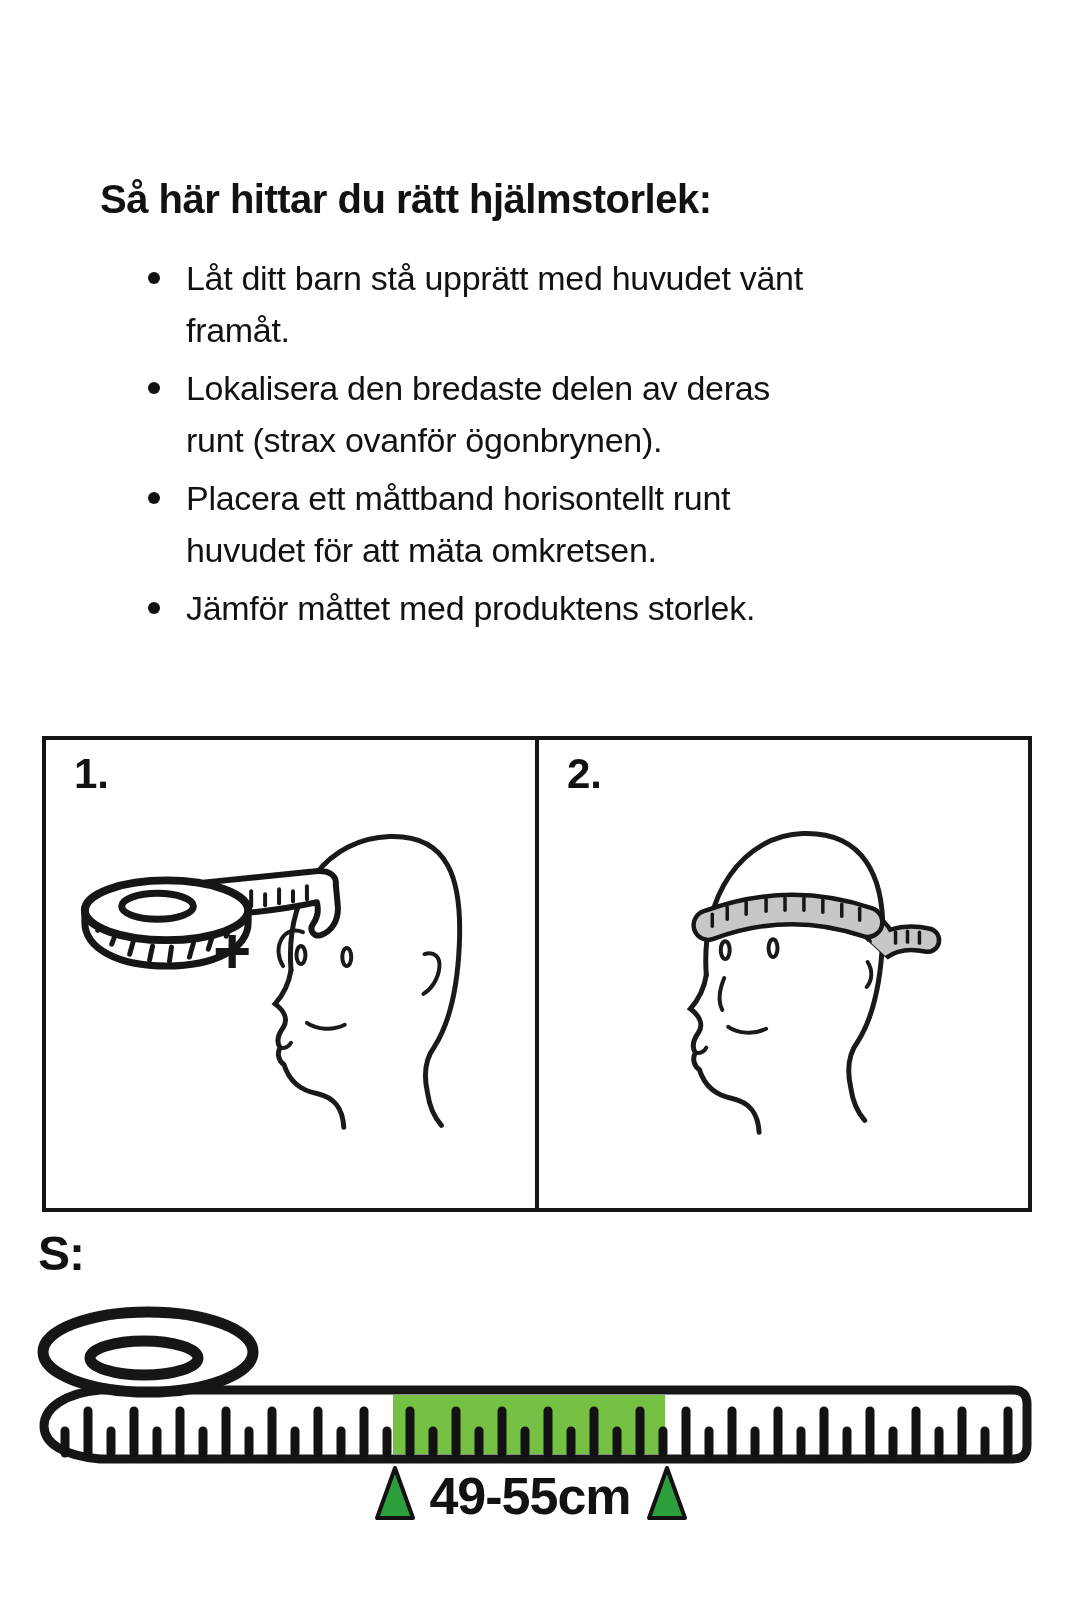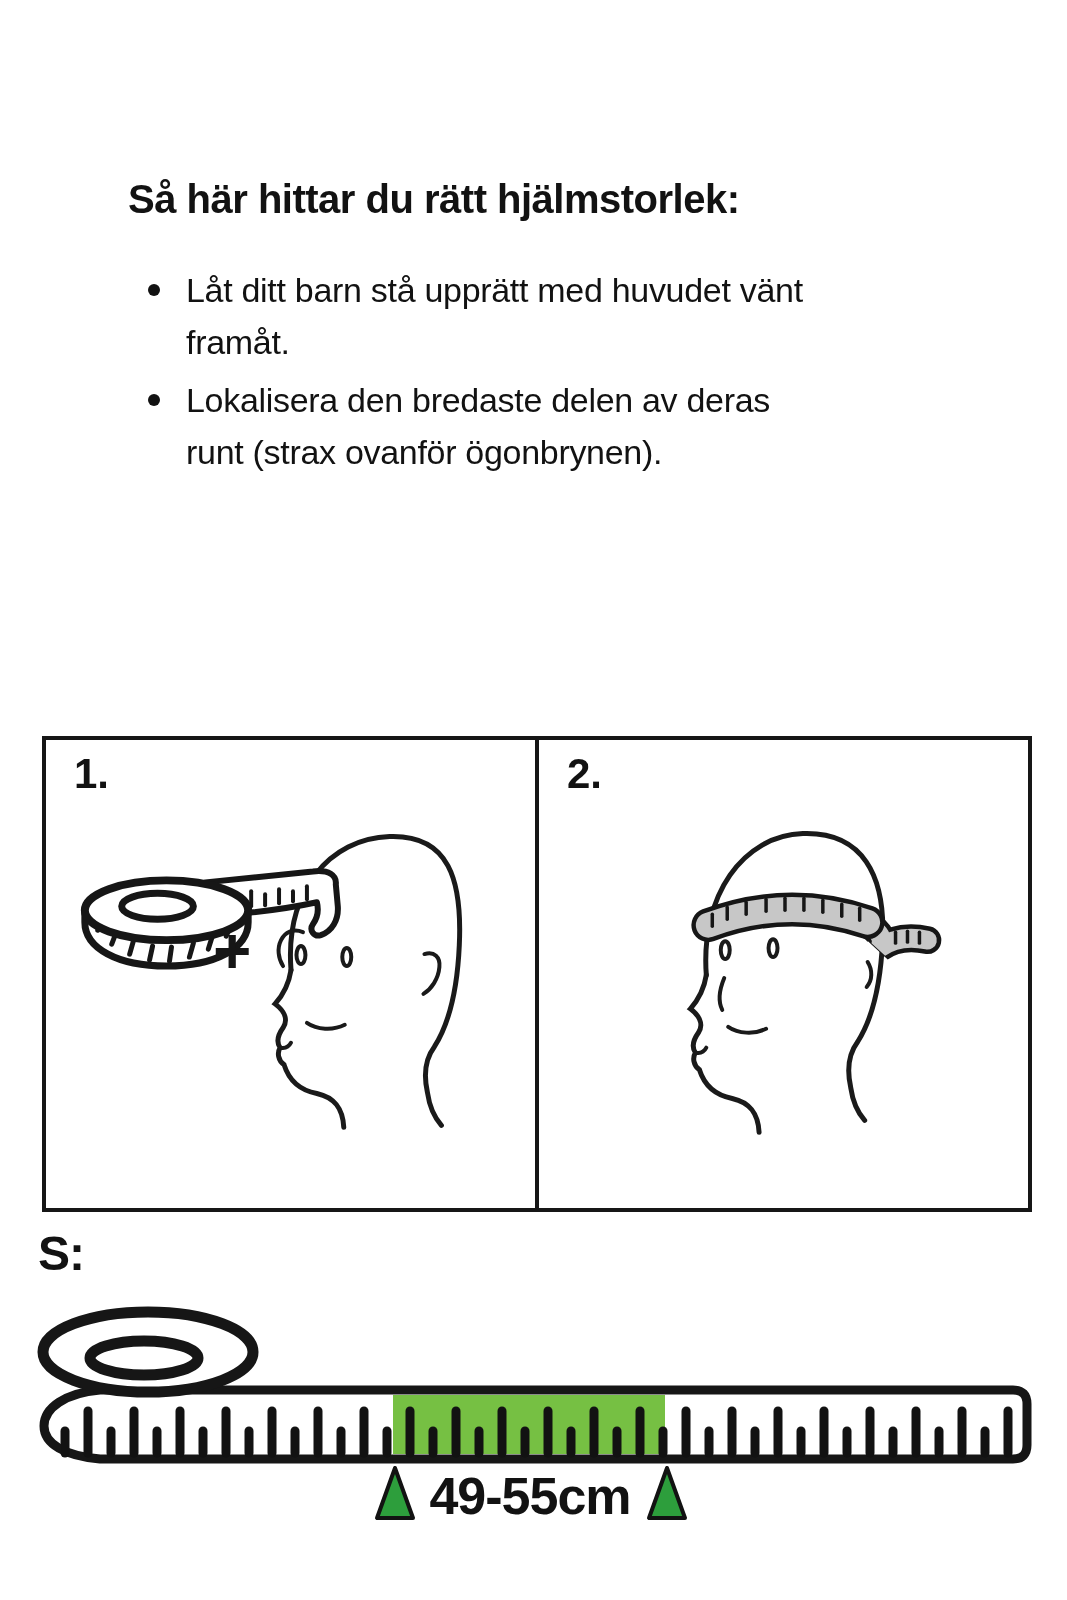--- a/index.html
+++ b/index.html
@@ -2,23 +2,23 @@
 <html><head>
 <meta charset="utf-8">
 <style>
   html,body{margin:0;padding:0;}
   body{
     width:1067px;height:1600px;background:#ffffff;position:relative;overflow:hidden;
     font-family:"Liberation Sans",sans-serif;color:#121212;
   }
   .page-title{
     position:absolute;left:100px;top:150px;font-size:40px;font-weight:bold;
-    letter-spacing:-0.5px;white-space:nowrap;margin-left:28px;
+    letter-spacing:-0.5px;white-space:nowrap;
   }
-  .bullets{position:absolute;left:146px;top:264px;width:830px;margin:0;padding:0;list-style:none;}
+  .bullets{position:absolute;left:146px;top:252px;width:830px;margin:0;padding:0;list-style:none;}
   .bullets li{
     position:relative;padding-left:40px;font-size:34px;line-height:52px;
     white-space:pre-line;margin-bottom:6px;letter-spacing:-0.3px;
   }
   .bullets li::before{
     content:"";position:absolute;left:2px;top:20px;width:12px;height:12px;
     border-radius:50%;background:#121212;
   }
   .panel-box{
     position:absolute;left:42px;top:736px;width:990px;height:476px;
@@ -38,20 +38,23 @@
 </head>
 <body>
 
 <h1 class="page-title">Så här hittar du rätt hjälmstorlek:</h1>
 
 <ul class="bullets">
   <li>Låt ditt barn stå upprätt med huvudet vänt
 framåt.</li>
   <li>Lokalisera den bredaste delen av deras
 runt (strax ovanför ögonbrynen).</li>
+  <li>Placera ett måttband horisontellt runt
+huvudet för att mäta omkretsen.</li>
+  <li>Jämför måttet med produktens storlek.</li>
 </ul>
 
 <div class="panel-box">
 
   <div class="panel">
     <div class="panel-label">1.</div>
     <svg viewBox="0 0 491 468">
 
       <g class="head">
         <path d="M 246,230 C 240,150 285,98 345,96 C 405,94 418,140 415,205 C 413,250 404,285 390,307 C 381,319 379,335 383,353 C 385,367 390,378 397,386"></path>

